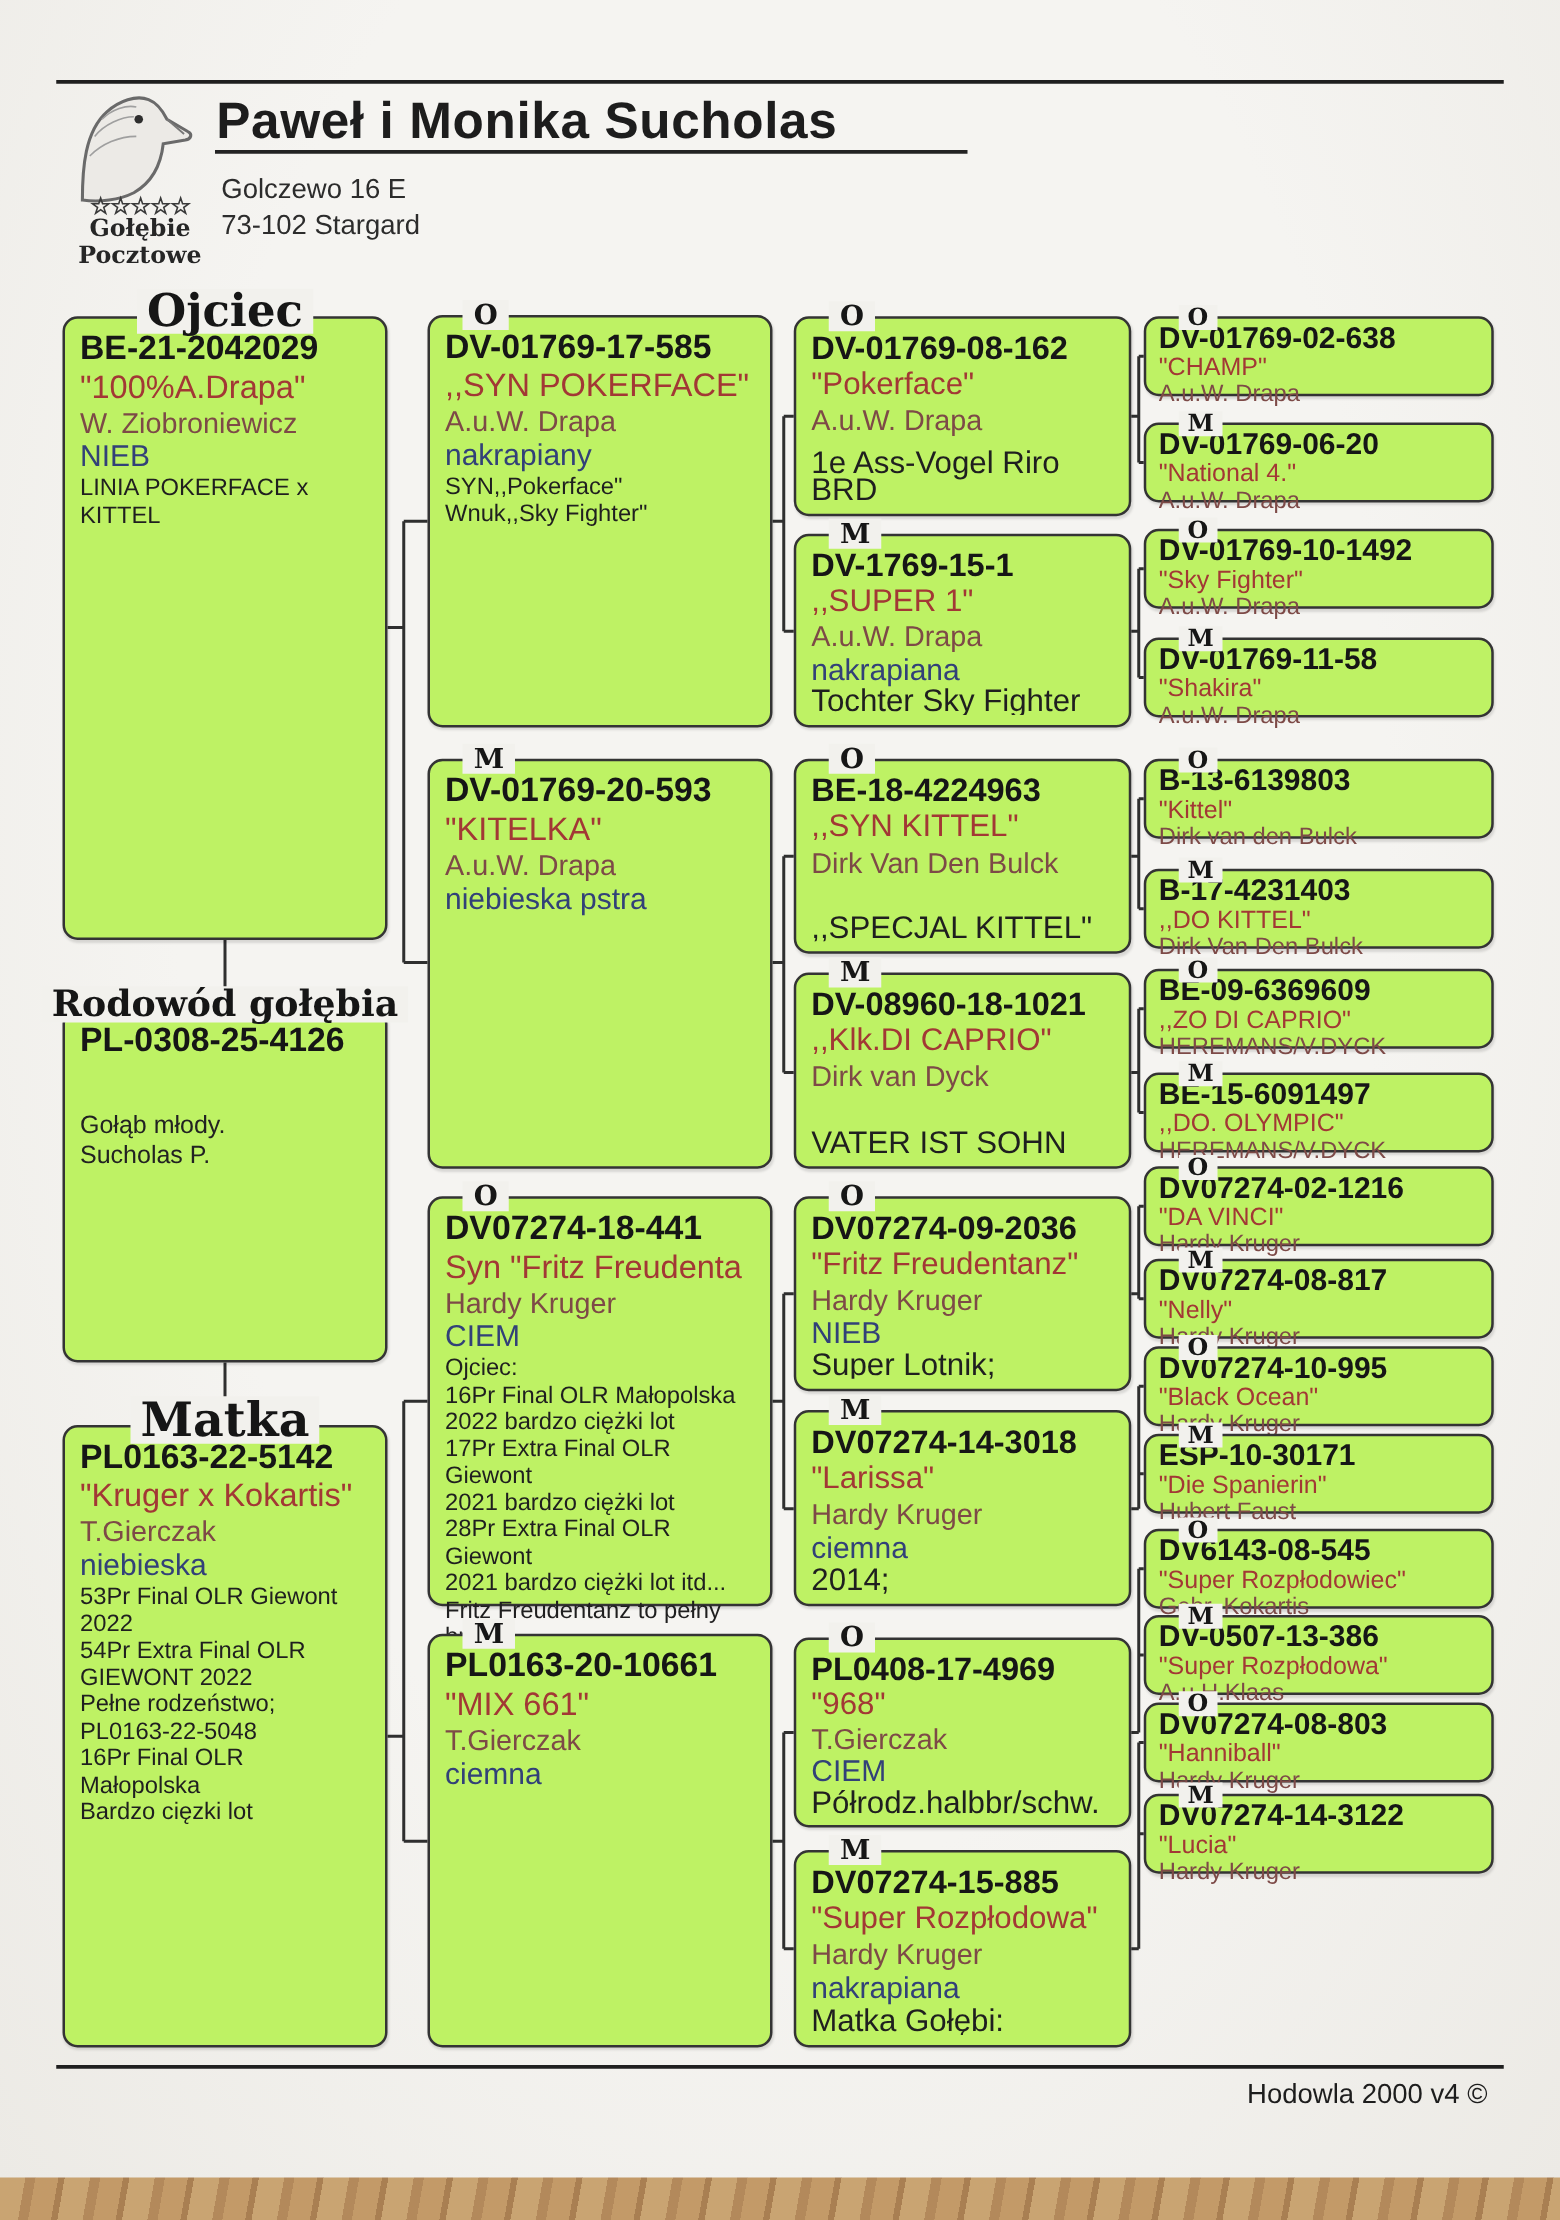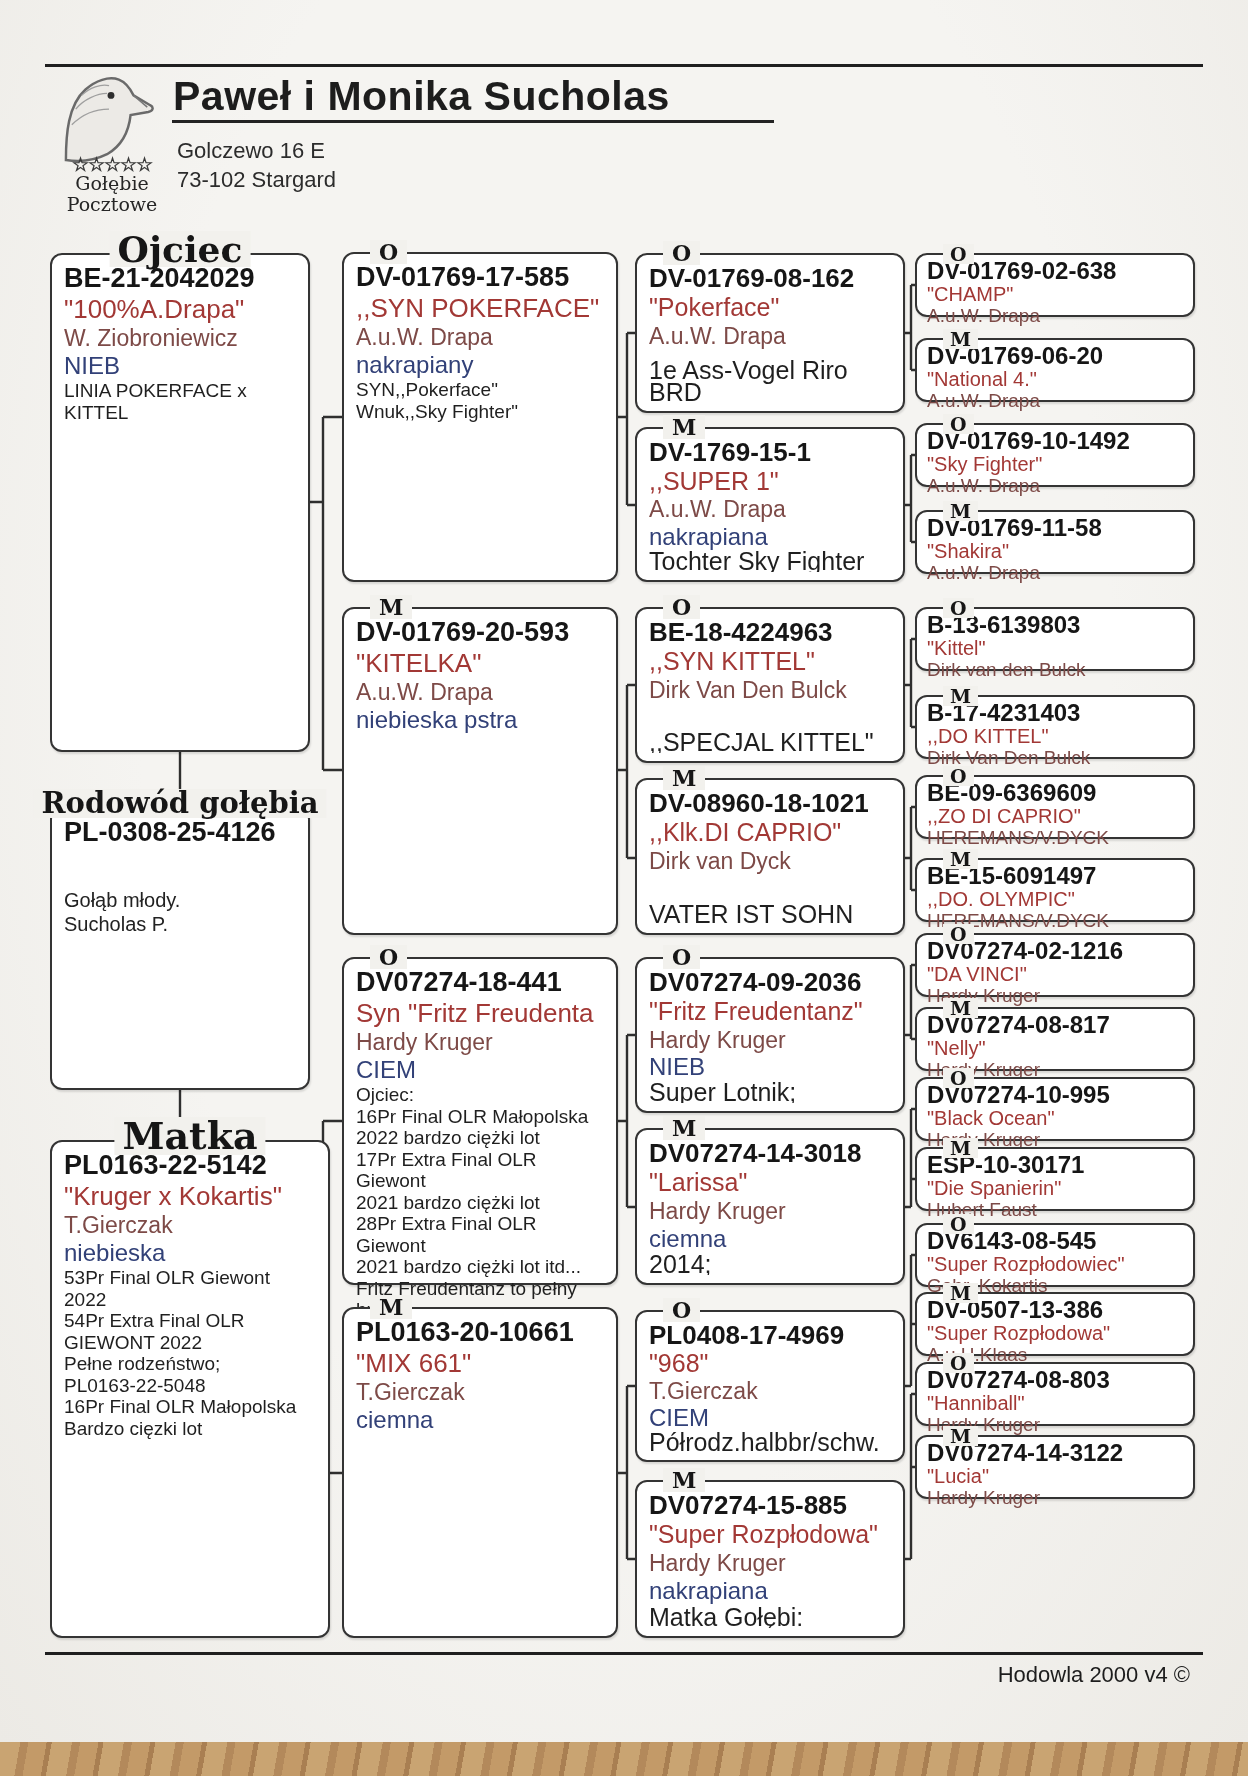--- a/index.html
+++ b/index.html
@@ -23,24 +23,24 @@
   .title{
     position:absolute;left:173px;top:73px;font-size:41px;font-weight:bold;
     letter-spacing:.5px;white-space:nowrap;
   }
   .title-underline{position:absolute;left:172px;top:120px;width:602px;height:3px;background:#232323;}
   .addr{position:absolute;left:177px;font-size:22px;color:#2c2c2c;}
   #logo{position:absolute;left:52px;top:66px;width:118px;height:98px;}
   .logo-stars{position:absolute;left:42px;top:153px;width:140px;text-align:center;
     font-size:19px;letter-spacing:-1px;color:#3a3a3a;font-weight:bold;}
   .logo-cap{position:absolute;left:42px;width:140px;text-align:center;
-    font-family:"DejaVu Serif", serif;font-weight:normal;font-size:19px;color:#262626;}
+    font-family:"DejaVu Serif", serif;font-weight:bold;font-size:19px;color:#262626;}
   
   .pbox{
-    position:absolute;box-sizing:border-box;background:#ffffff;
+    position:absolute;box-sizing:border-box;background:#bef264;
     border:2.5px solid #343434;border-radius:12px;padding:8px 12px;
     box-shadow:1px 2px 2px rgba(0,0,0,.12);
   }
   .coltitle{
     position:absolute;left:50%;transform:translateX(-50%);
     font-family:"DejaVu Serif", serif;font-weight:bold;color:#161616;
     background:#f2f1ed;padding:0 8px;white-space:nowrap;line-height:1;
   }
   .sexlab{
     position:absolute;top:-14px;left:26px;
@@ -116,21 +116,21 @@
   <div class="details">LINIA POKERFACE x KITTEL</div>
 </div>
 
 <div class="pbox" style="left:50px;top:807px;width:260px;height:283px;">
   <span class="coltitle" style="top:-20px;font-size:29px;">Rodowód gołębia</span>
   <div class="ring">PL-0308-25-4126</div>
   <div class="subject-details">Gołąb młody.
 Sucholas P.</div>
 </div>
 
-<div class="pbox" style="left:50px;top:1140px;width:280px;height:498px;">
+<div class="pbox" style="left:50px;top:1140px;width:260px;height:498px;">
   <span class="coltitle" style="top:-25px;font-size:38px;">Matka</span>
   <div class="ring">PL0163-22-5142</div>
   <div class="pname">"Kruger x Kokartis"</div>
   <div class="breeder">T.Gierczak</div>
   <div class="pcolor">niebieska</div>
   <div class="details">53Pr Final OLR Giewont 2022
 54Pr Extra Final OLR
 GIEWONT 2022
 Pełne rodzeństwo;
 PL0163-22-5048

